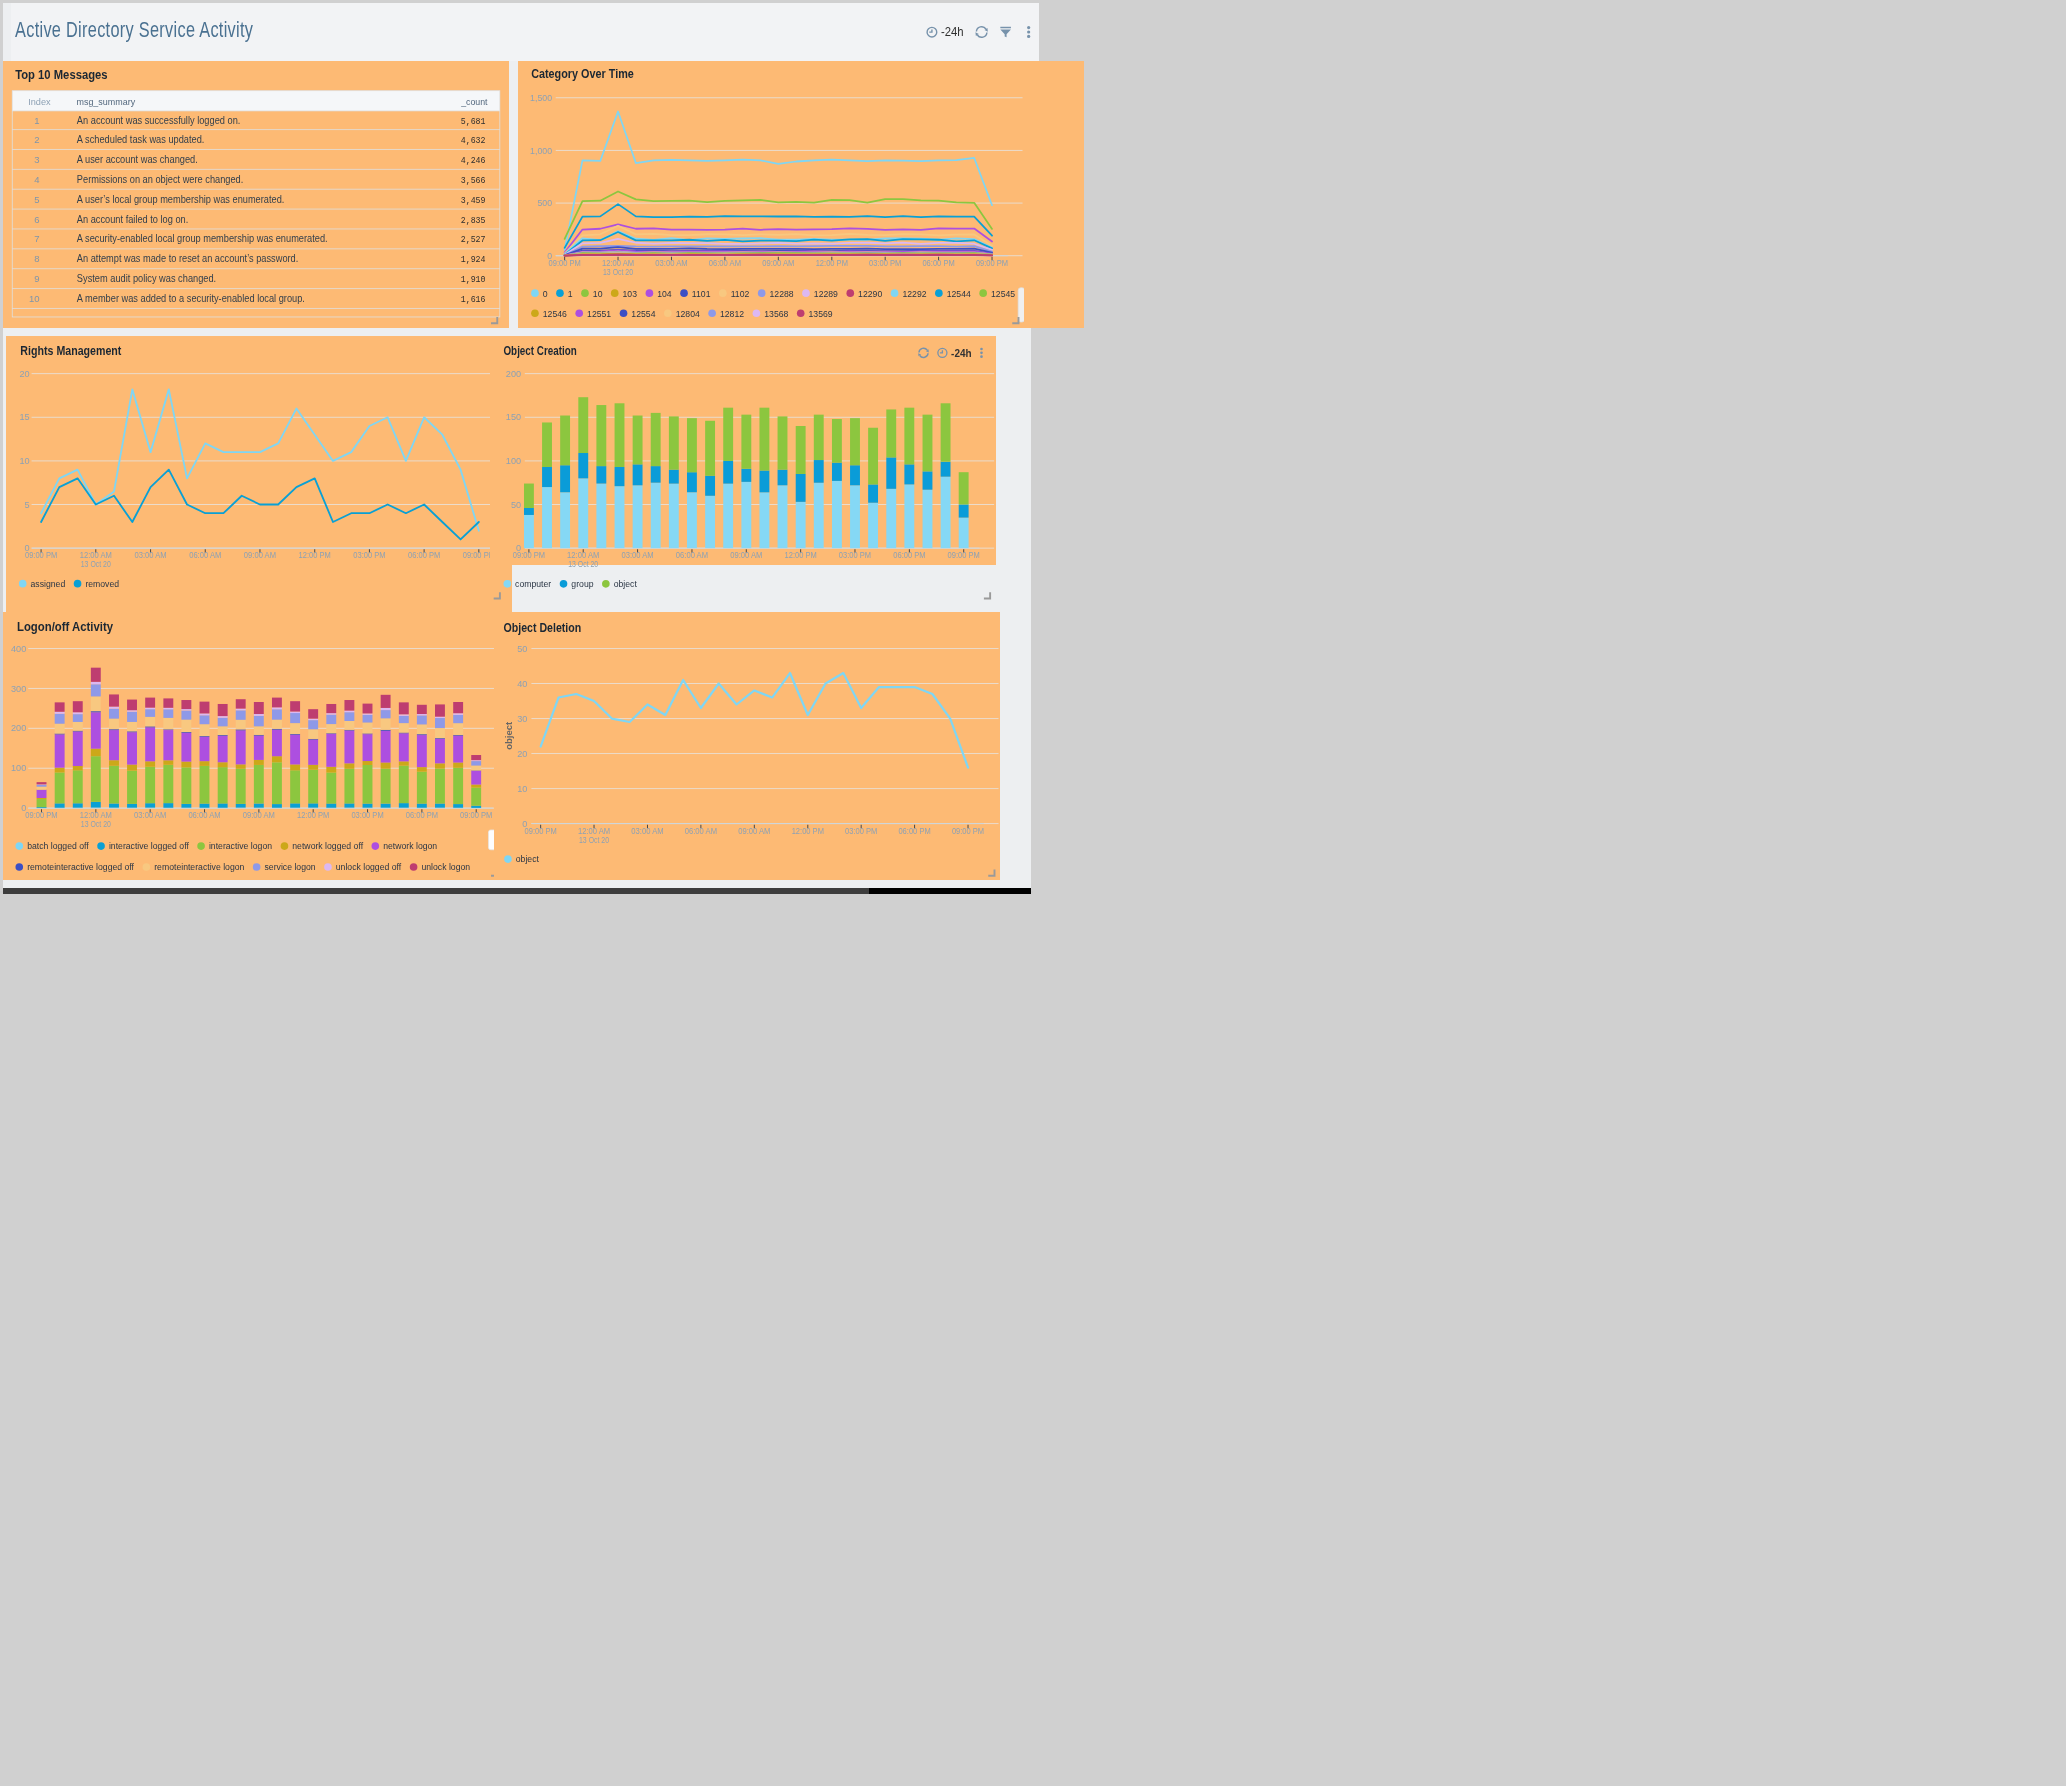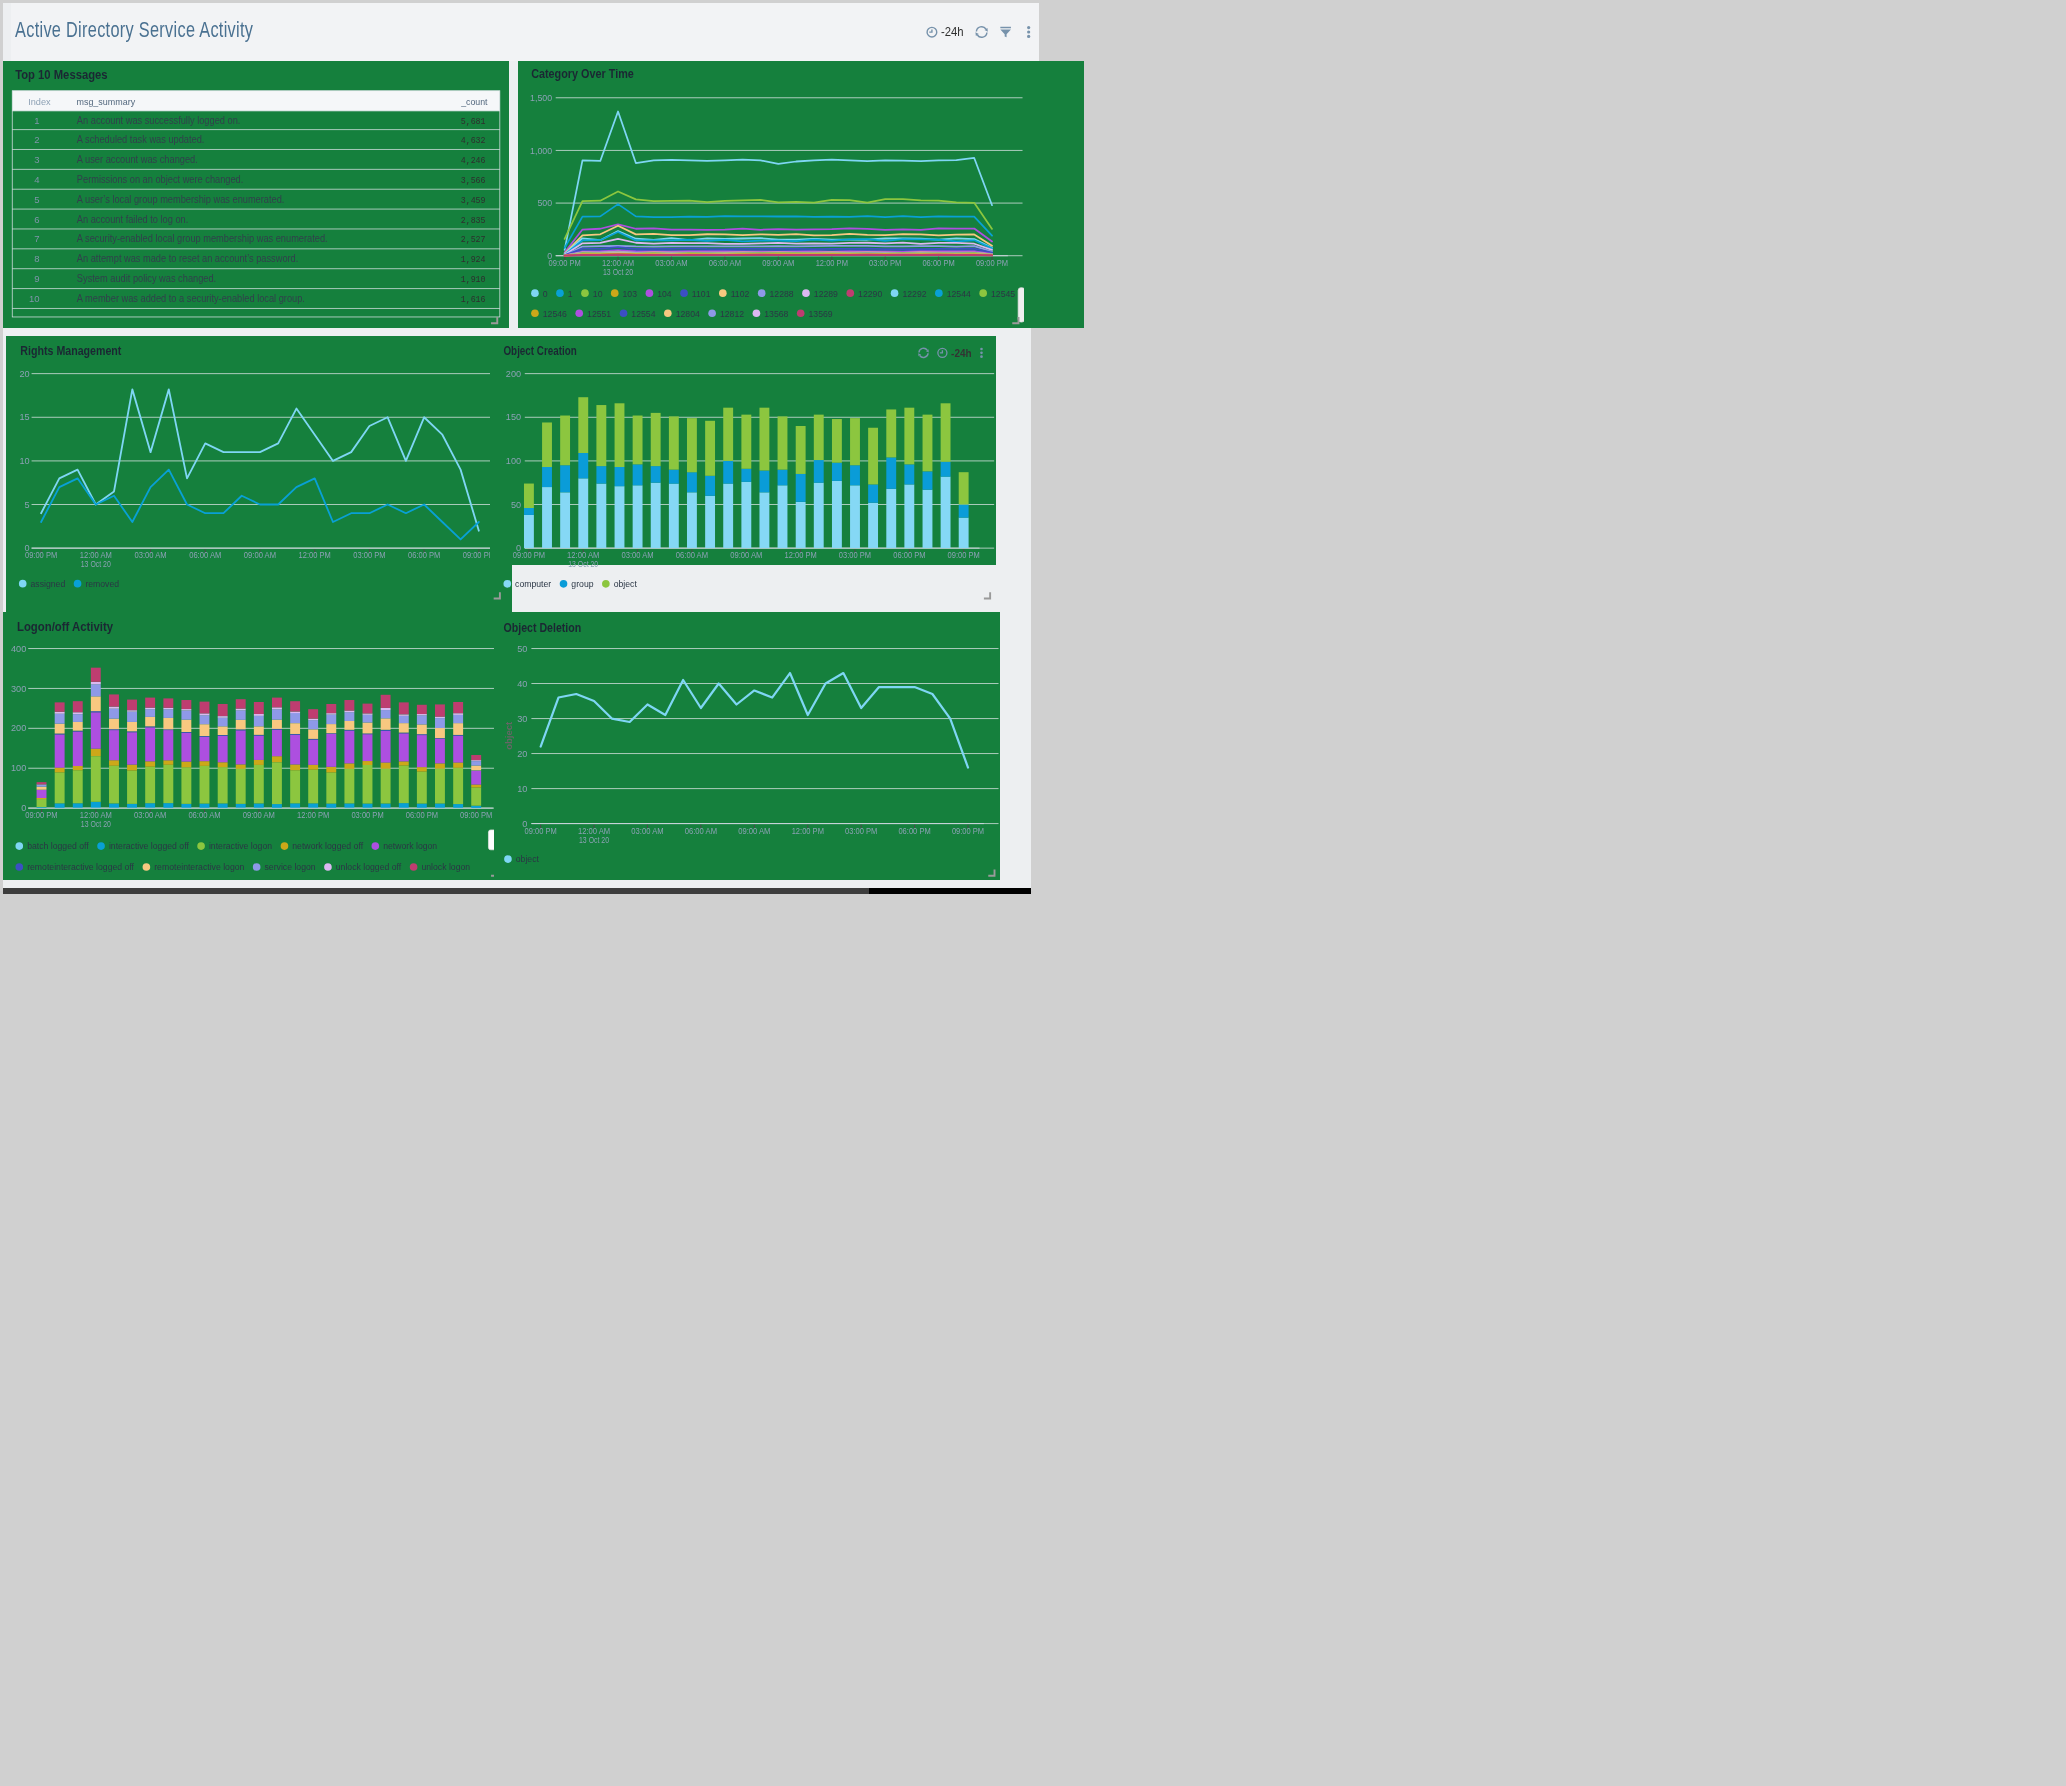--- a/index.html
+++ b/index.html
@@ -1,20 +1,20 @@
 <!DOCTYPE html>
 <html style="font-size:11.7px"><head><meta charset="utf-8"><style>
 * { margin:0; padding:0; box-sizing:border-box; }
 html,body { width:1033px; height:893px; font-family:"Liberation Sans", sans-serif; overflow:hidden; }
 .frame { position:absolute; inset:0; background:#d0d0d0; }
 .board { position:absolute; left:2.9px; top:2.9px; width:1028px; height:888px; background:#edeff1; }
 .hdr { position:absolute; left:2.9px; top:2.9px; width:1028px; height:58px; background:#f2f3f5;margin-left:8px; }
 .hdr h1 { position:absolute; left:4.5px; top:14.3px; font-size:21.6px; font-weight:normal;
           color:#4a7191; transform:scaleX(0.755); transform-origin:0 0; white-space:nowrap; letter-spacing:0.4px;}
-.panel { position:absolute; background:#15803d; }
+.panel { position:absolute; background:#fdba74; }
 .hsb { position:absolute; left:2.9px; top:888px; width:866px; height:5.9px; background:#3d3d3d; z-index:5;}
 .hsb2 { position:absolute; left:869px; top:888px; width:162px; height:5.9px; background:#000; z-index:5;}
 .btrack { position:absolute; left:0; top:891px; width:1033px; height:2.2px; background:#cdcdcd; }
 </style></head><body>
 <div class="frame"></div>
 <div class="board"></div>
 <div class="hdr">
     <h1>Active Directory Service Activity</h1>
     <svg width="117" height="58" viewBox="0 0 160 79" style="position:absolute;right:1.8px;top:0">
       <circle cx="16.3" cy="39.7" r="6.6" fill="none" stroke="#7792ab" stroke-width="1.9"></circle>

